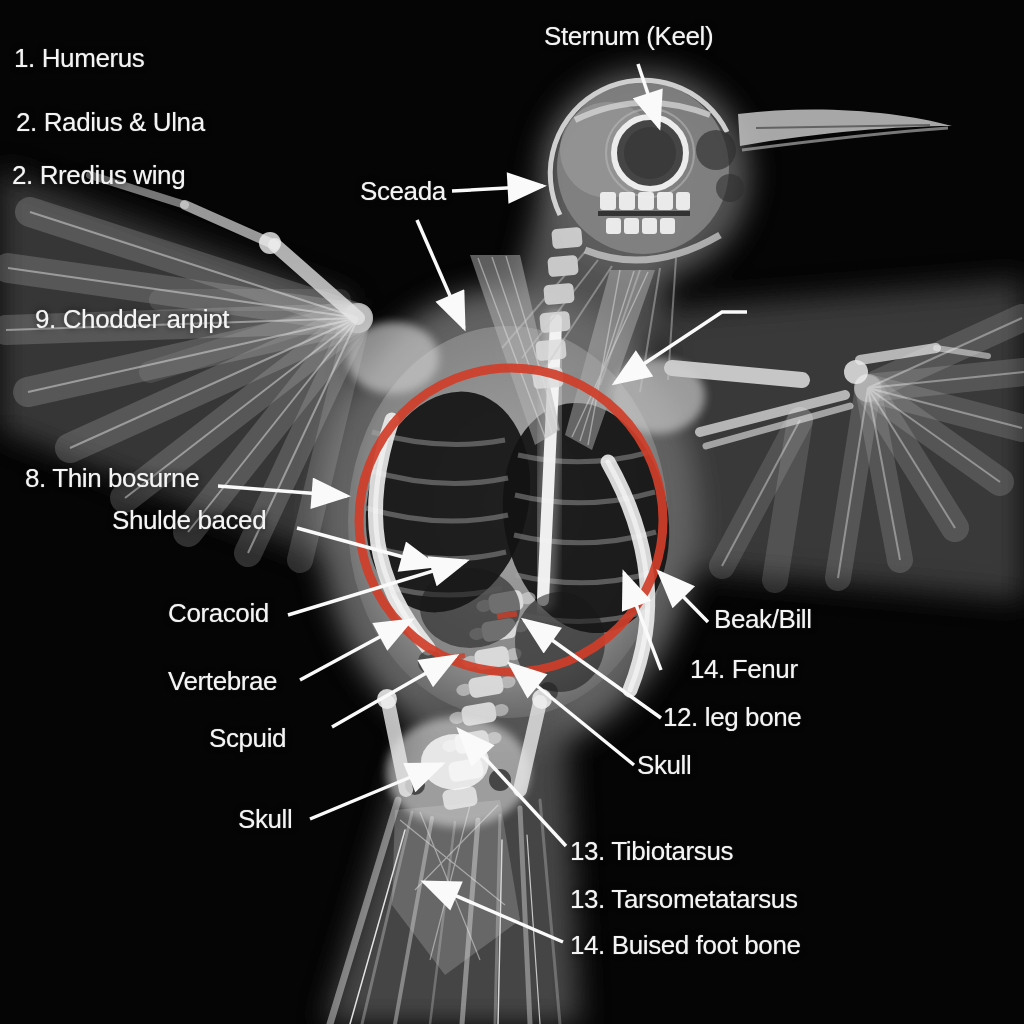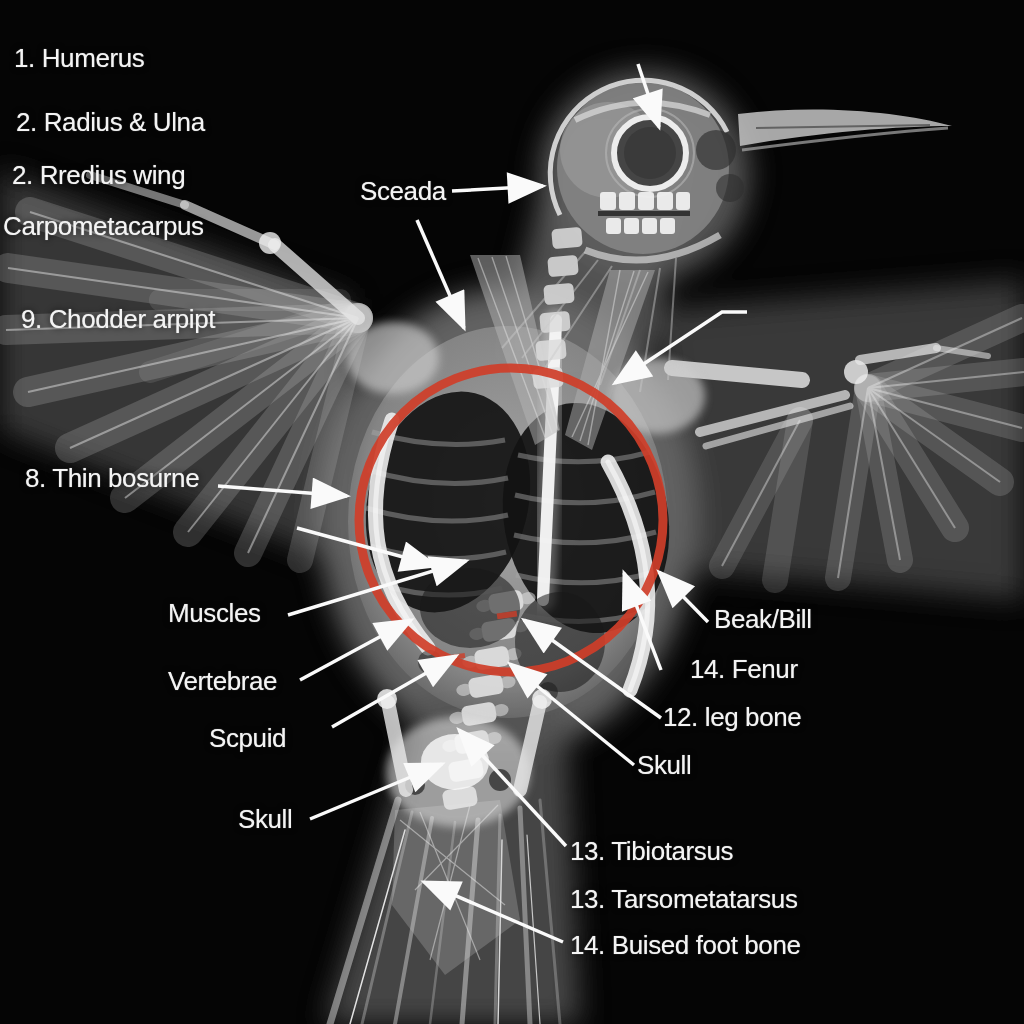--- a/index.html
+++ b/index.html
@@ -303,25 +303,26 @@
     <line x1="661" y1="718" x2="524" y2="620" marker-end="url(#ah)"></line>
     <line x1="634" y1="765" x2="510" y2="664" marker-end="url(#ah)"></line>
     <line x1="566" y1="846" x2="459" y2="730" marker-end="url(#ah)"></line>
     <line x1="563" y1="942" x2="424" y2="882" marker-end="url(#ah)"></line>
   </g>
 </svg>
 
 <div class="lbl" style="left:14px;top:44px">1. Humerus</div>
 <div class="lbl" style="left:16px;top:108px">2. Radius &amp; Ulna</div>
 <div class="lbl" style="left:12px;top:161px">2. Rredius wing</div>
-<div class="lbl" style="left:3px;top:212px">Carpometacarpus</div>
+<div class="lbl" style="left:544px;top:22px">Sternum (Keel)</div>
 <div class="lbl" style="left:360px;top:177px">Sceada</div>
-<div class="lbl" style="left:21px;top:305px">9. Chodder arpipt</div>
+<div class="lbl" style="left:35px;top:305px">9. Chodder arpipt</div>
 <div class="lbl" style="left:25px;top:464px">8. Thin bosurne</div>
-<div class="lbl" style="left:168px;top:599px">Muscles</div>
+<div class="lbl" style="left:112px;top:506px">Shulde baced</div>
+<div class="lbl" style="left:168px;top:599px">Coracoid</div>
 <div class="lbl" style="left:168px;top:667px">Vertebrae</div>
 <div class="lbl" style="left:209px;top:724px">Scpuid</div>
 <div class="lbl" style="left:238px;top:805px">Skull</div>
 <div class="lbl" style="left:714px;top:605px">Beak/Bill</div>
 <div class="lbl" style="left:690px;top:655px">14. Fenur</div>
 <div class="lbl" style="left:663px;top:703px">12. leg bone</div>
 <div class="lbl" style="left:637px;top:751px">Skull</div>
 <div class="lbl" style="left:570px;top:837px">13. Tibiotarsus</div>
 <div class="lbl" style="left:570px;top:885px">13. Tarsometatarsus</div>
 <div class="lbl" style="left:570px;top:931px">14. Buised foot bone</div>

